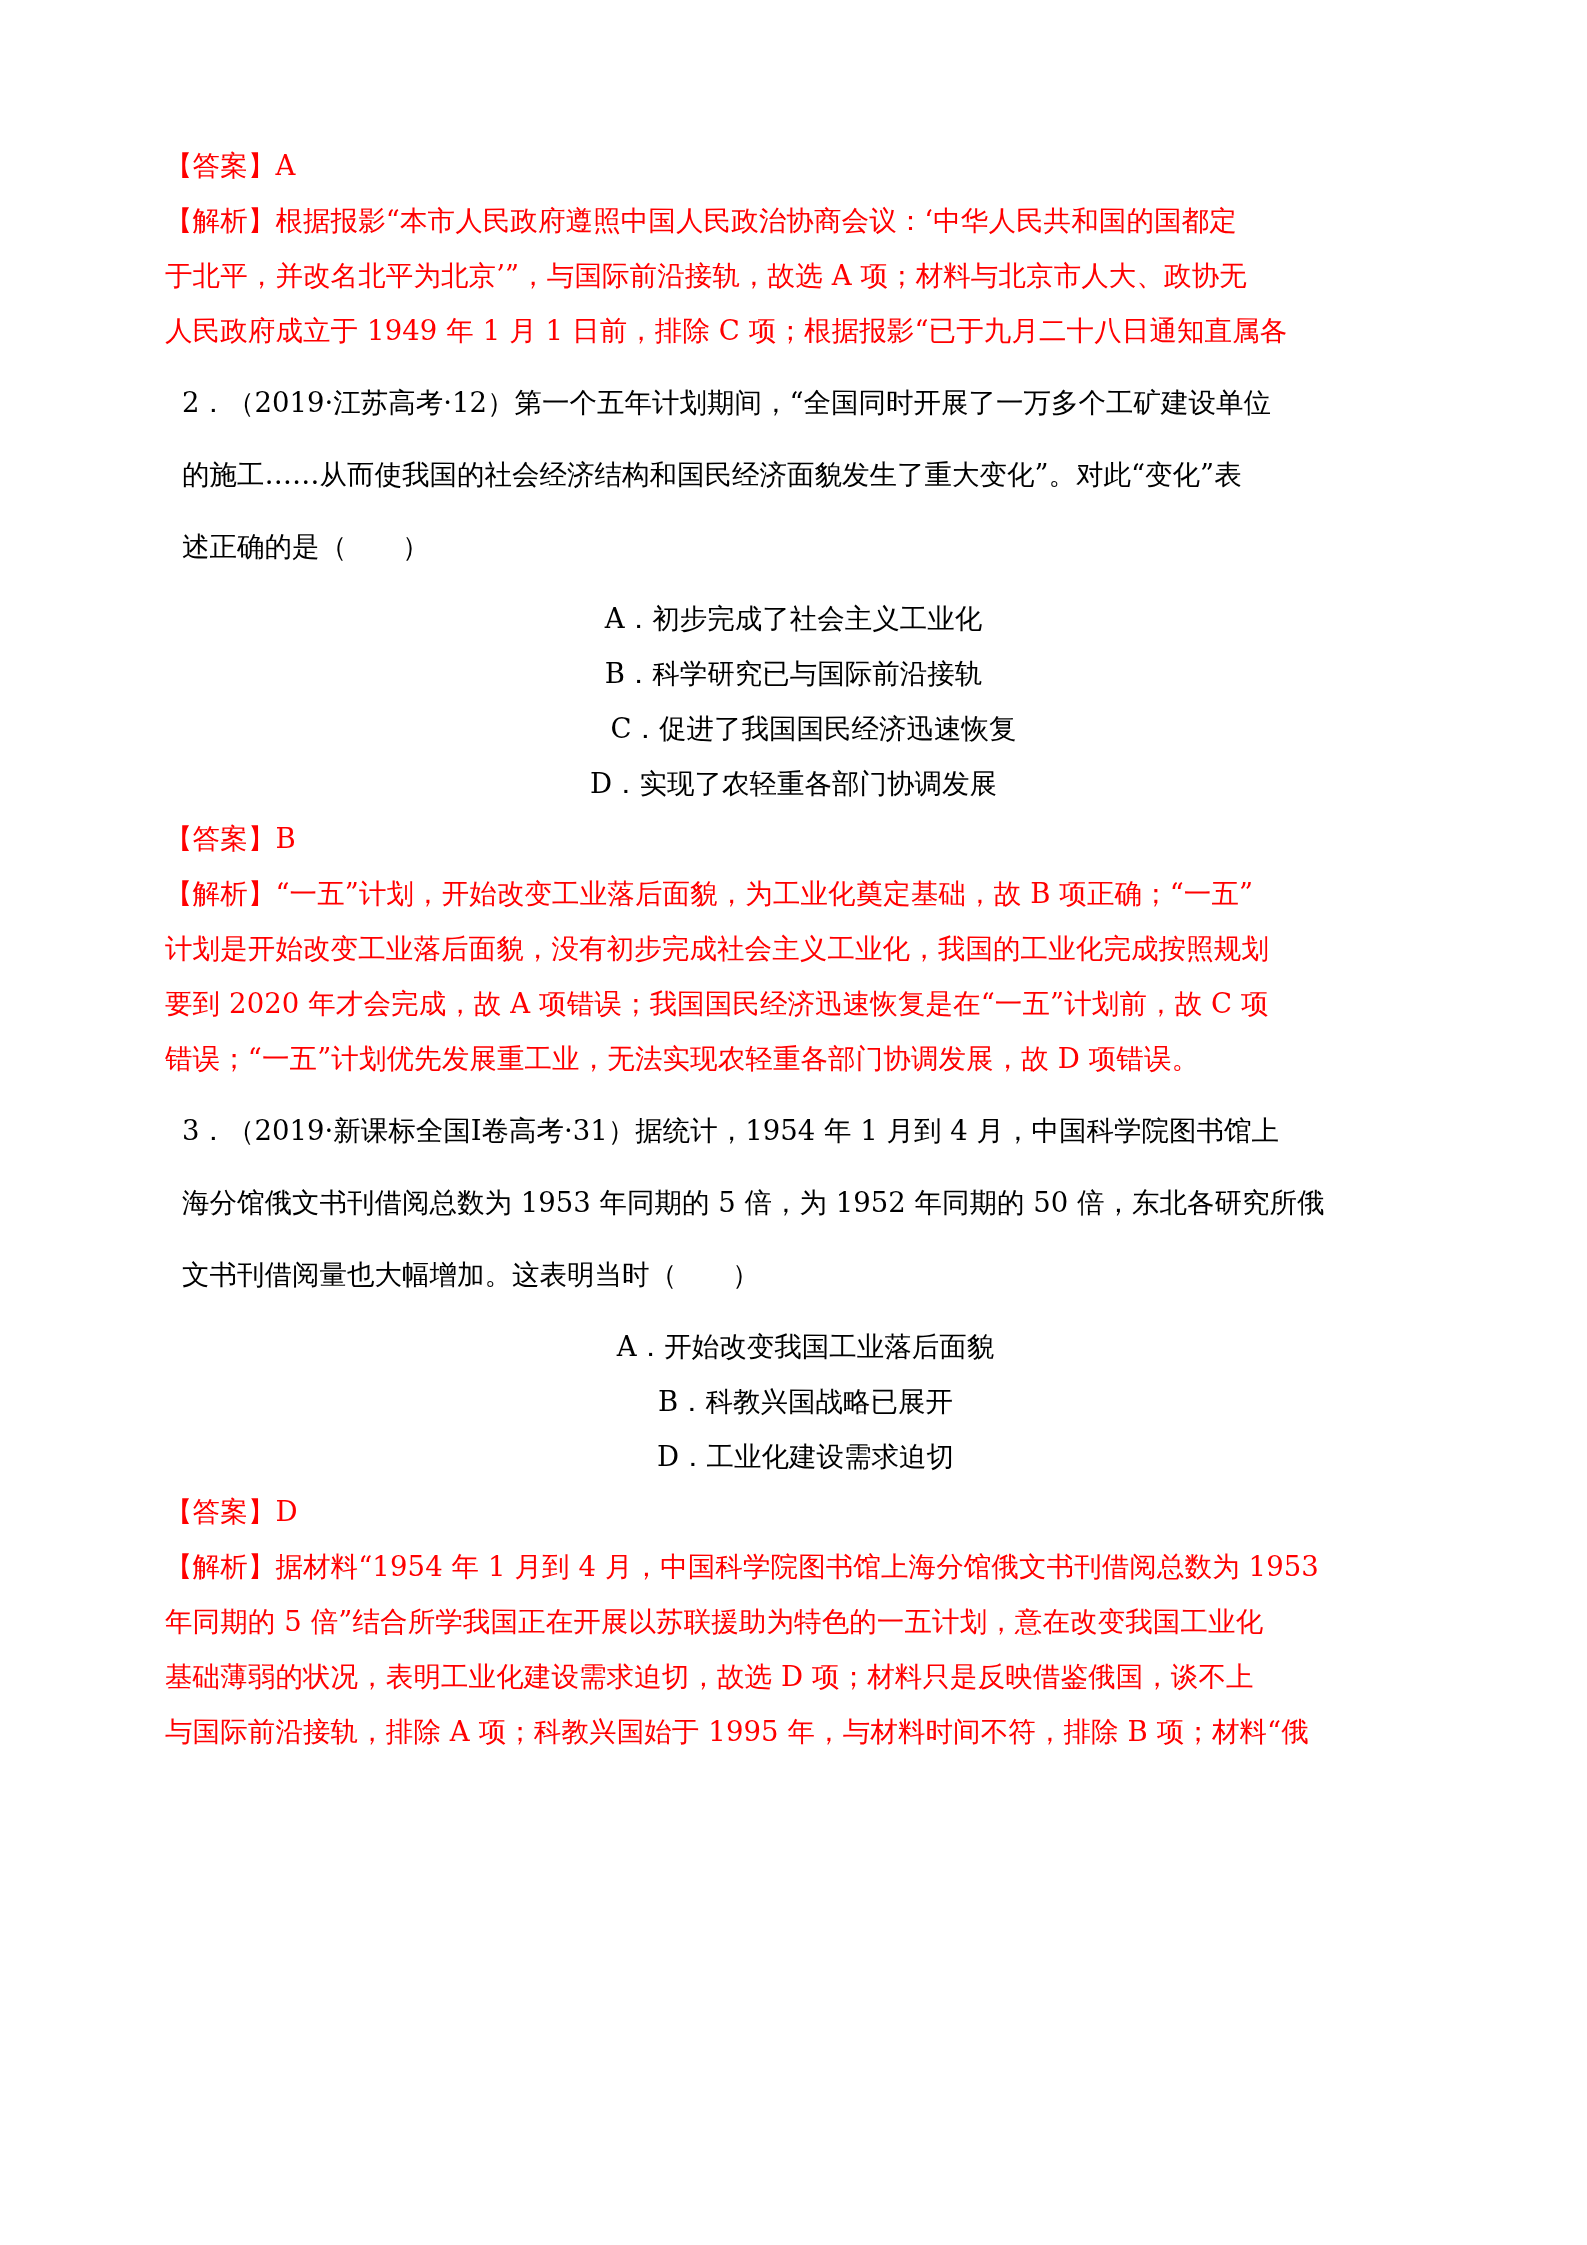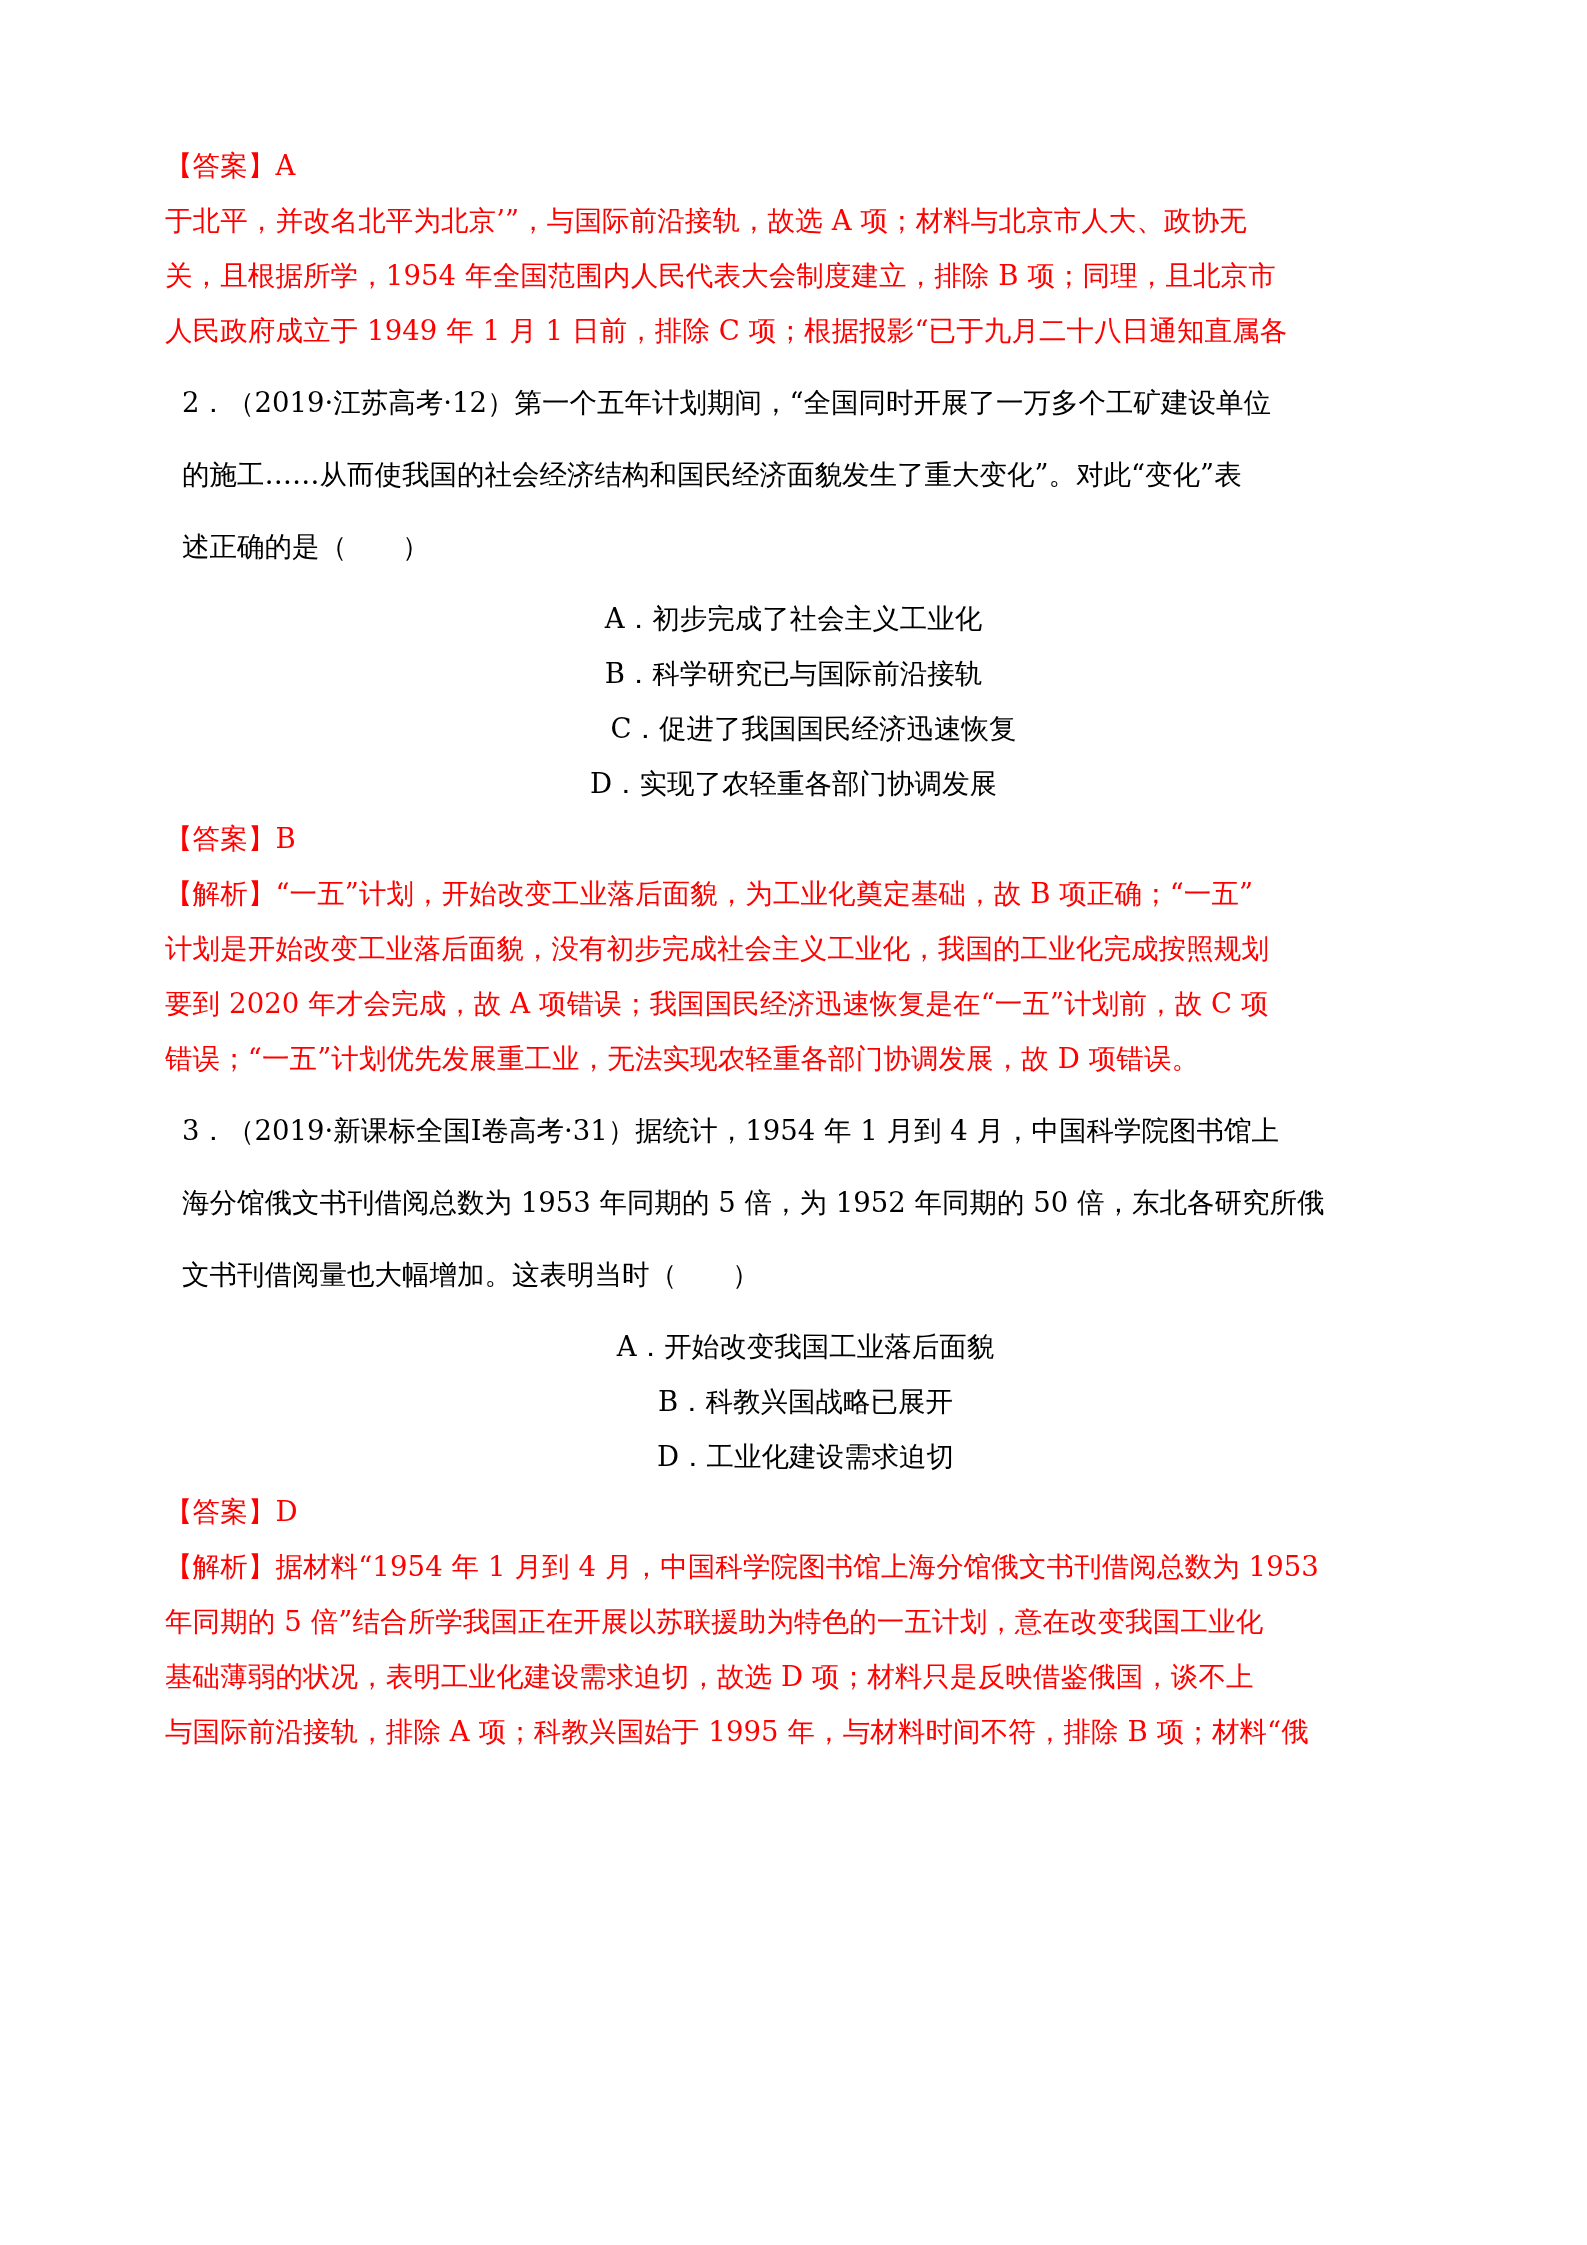--- a/index.html
+++ b/index.html
@@ -69,22 +69,22 @@
 </head>
 <body>
 
 <div class="page">
 
   <div class="block">
     <p class="line red short">【答案】A</p>
   </div>
 
   <div class="block">
+    <p class="line red">【解析】根据报影“本市人民政府遵照中国人民政治协商会议：‘中华人民共和国的国都定</p>
     <p class="line red">于北平，并改名北平为北京’”，与国际前沿接轨，故选 A 项；材料与北京市人大、政协无</p>
-    <p class="line red">关，且根据所学，1954 年全国范围内人民代表大会制度建立，排除 B 项；同理，且北京市</p>
     <p class="line red">人民政府成立于 1949 年 1 月 1 日前，排除 C 项；根据报影“已于九月二十八日通知直属各</p>
   </div>
 
   <div class="block">
     <p class="stem">2．（2019·江苏高考·12）第一个五年计划期间，“全国同时开展了一万多个工矿建设单位</p>
     <p class="stem">的施工……从而使我国的社会经济结构和国民经济面貌发生了重大变化”。对此“变化”表</p>
     <p class="stem short">述正确的是（　　）</p>
   </div>
 
   <div class="block">

